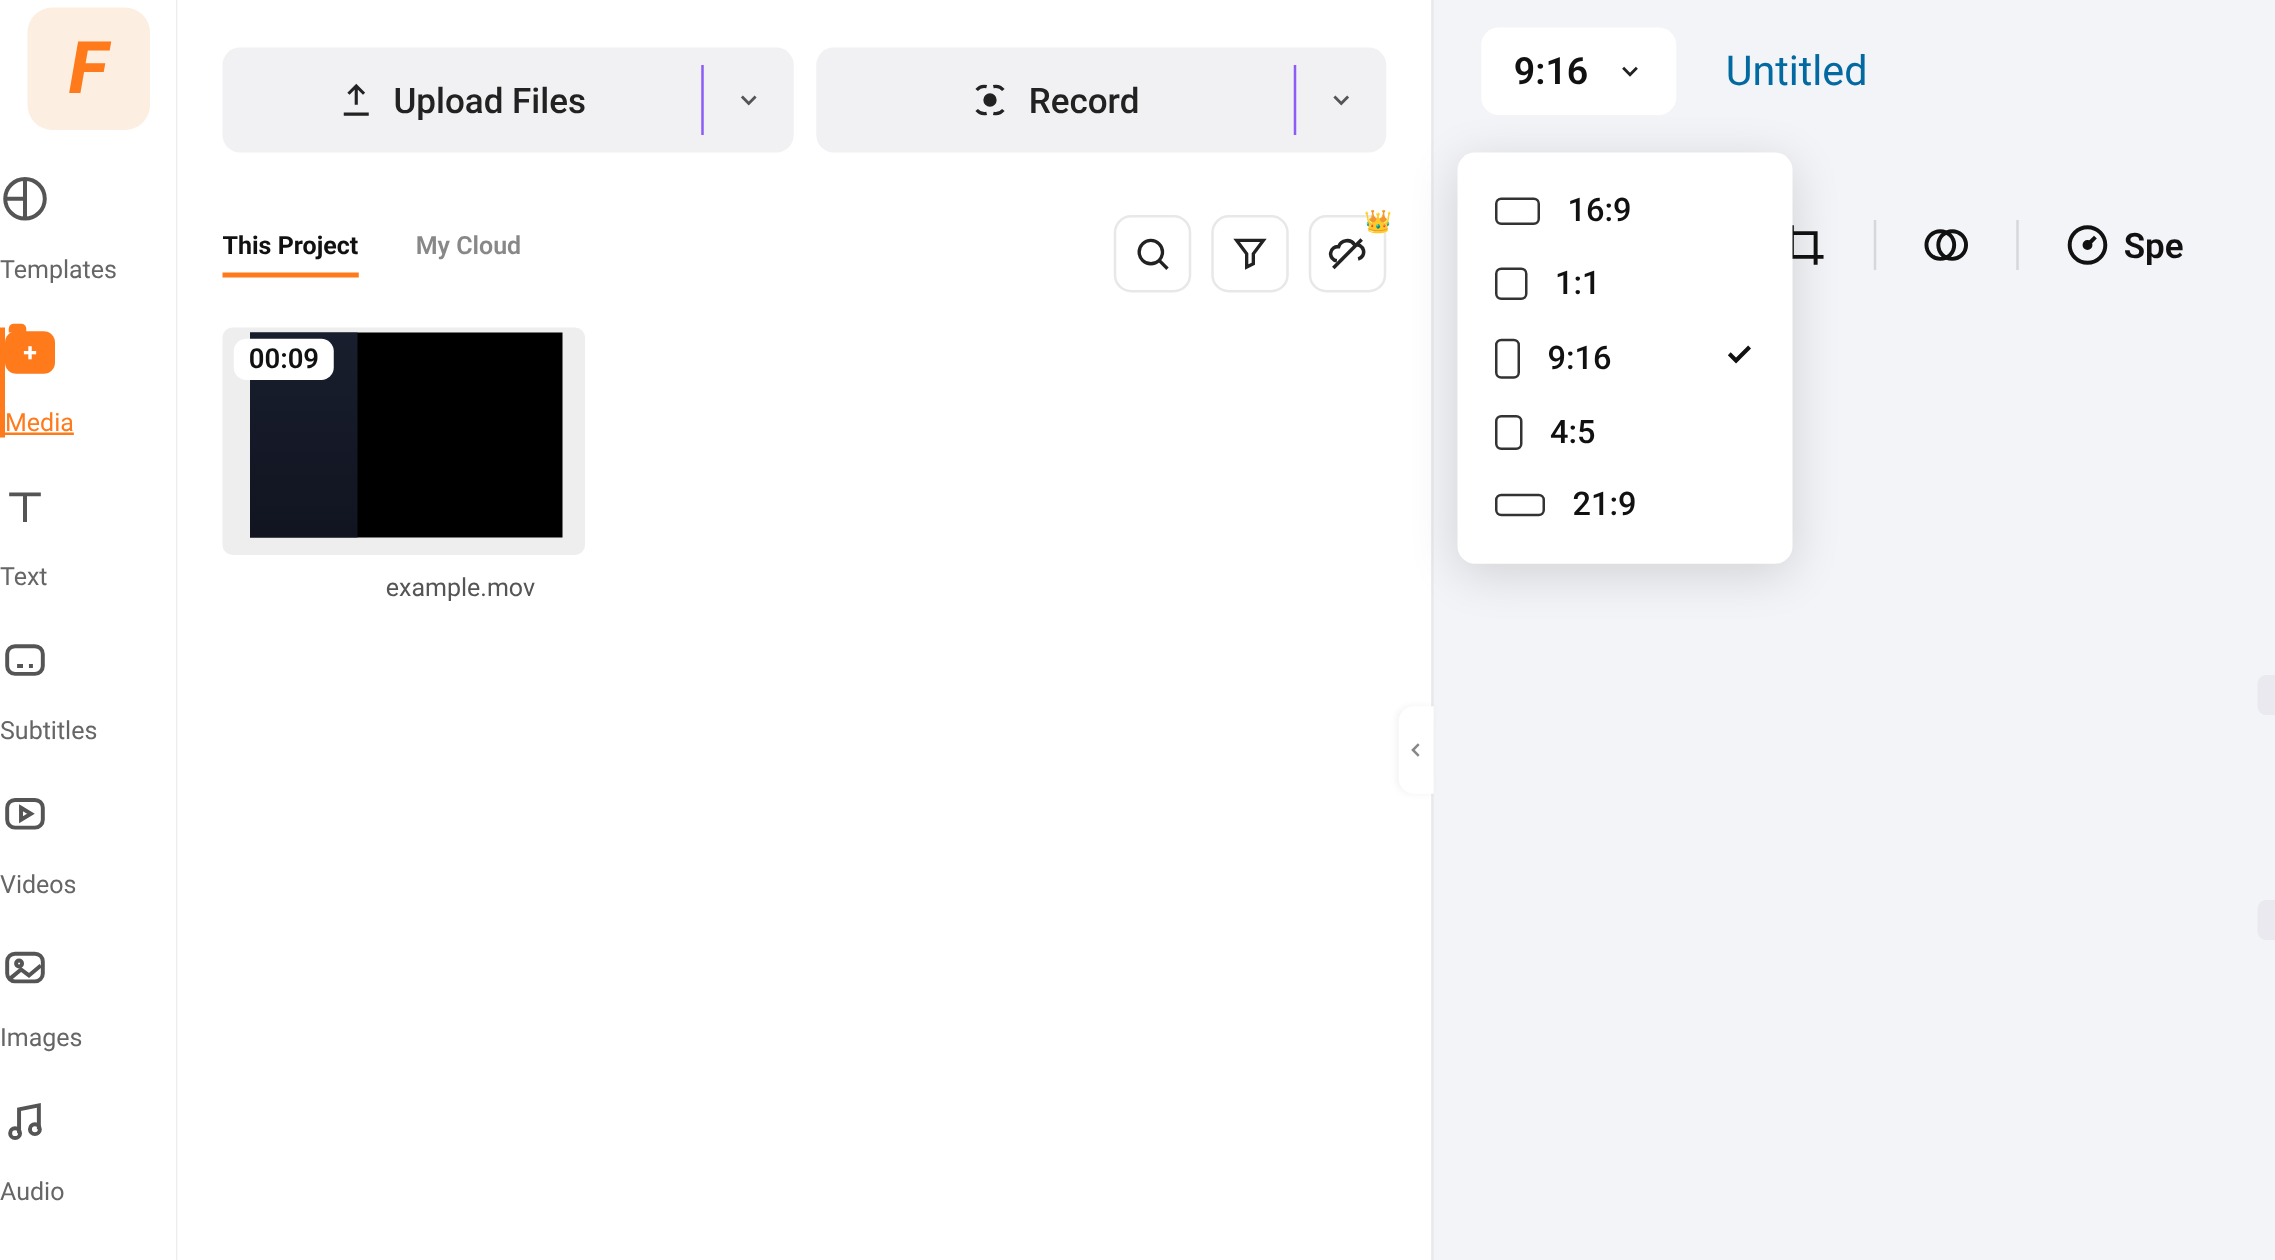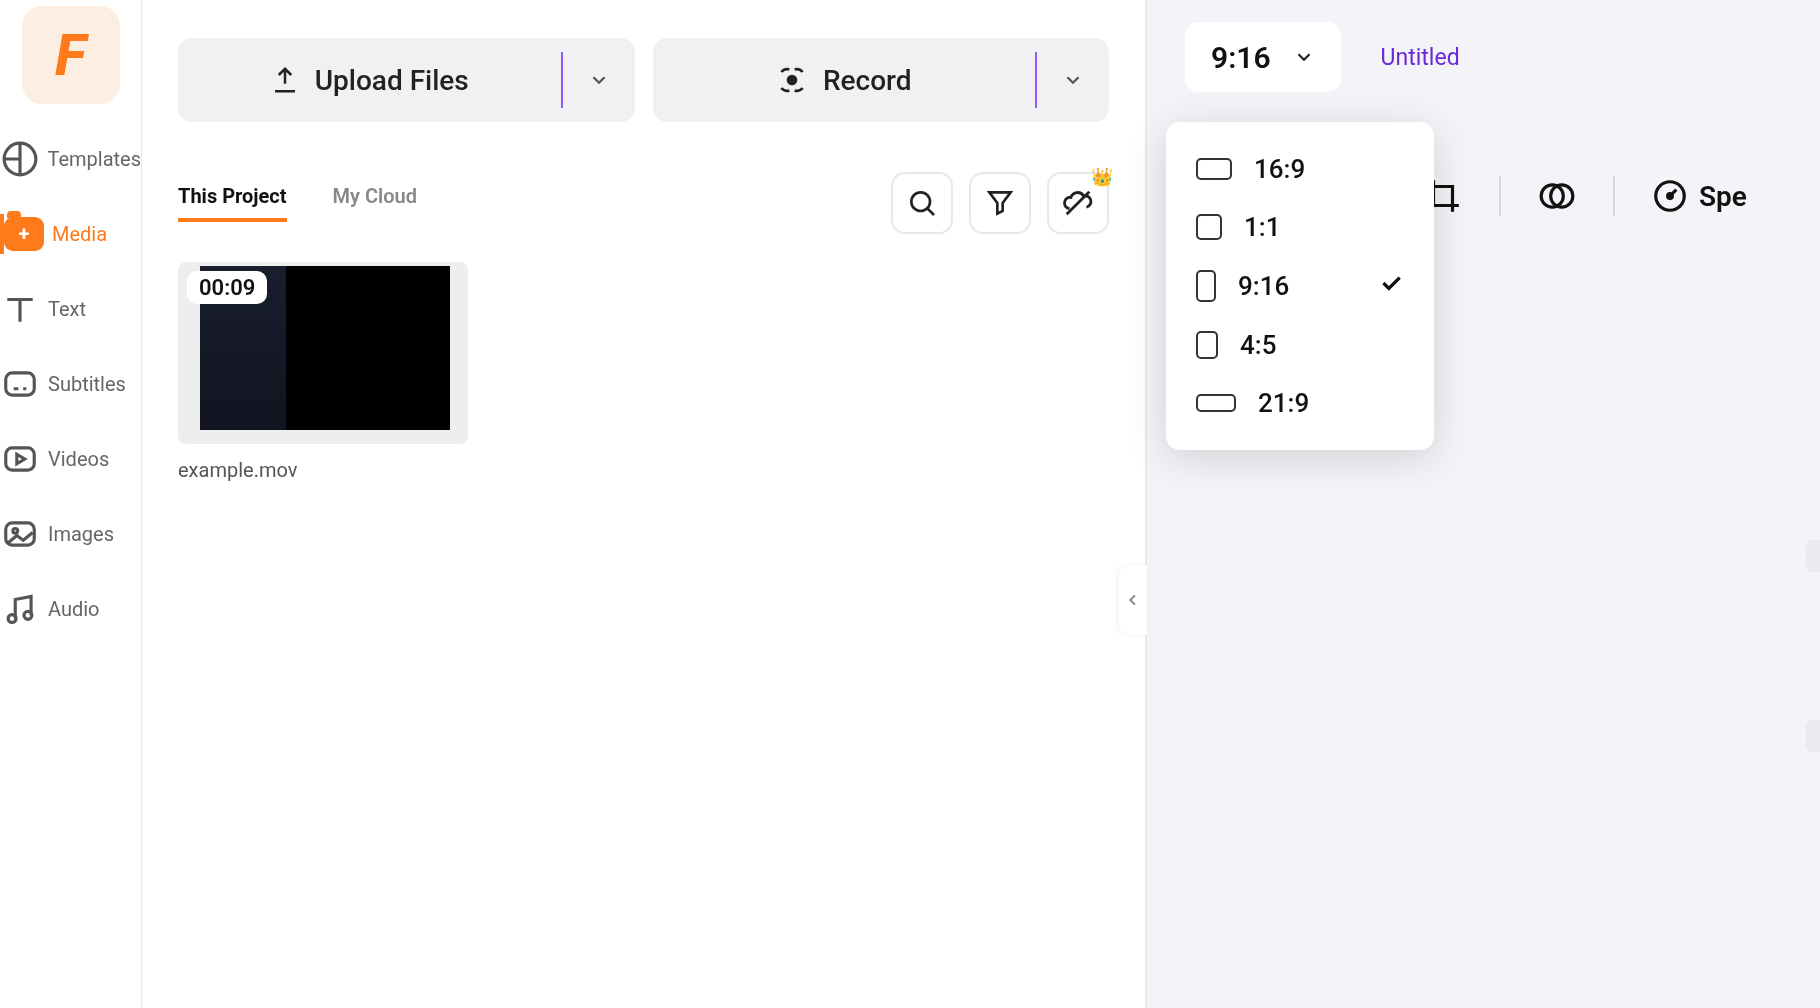--- a/index.html
+++ b/index.html
@@ -2,23 +2,23 @@
 <html><head>
 <meta charset="utf-8">
 <style>
   * { box-sizing: border-box; margin: 0; padding: 0; font-family: -apple-system, BlinkMacSystemFont, "Segoe UI", Roboto, sans-serif; }
   body { width: 1820px; height: 1008px; background: #fff; overflow: hidden; position: relative; }
   
   
   .sidebar { position: absolute; left: 0; top: 0; width: 142px; height: 100%; background: #fff; border-right: 1px solid #e8e8e8; display: flex; flex-direction: column; align-items: center; }
   .logo { width: 98px; height: 98px; margin-top: 6px; border-radius: 20px; background: #fdeee2; display: flex; align-items: center; justify-content: center; }
   .logo-f { font-size: 58px; font-weight: 800; color: #ff7a1a; font-style: italic; }
-  .sidebar-item { display: flex; flex-direction: row; align-items: center; gap: 8px; margin-top: 35px; cursor: pointer; width: 100%; }
+  .sidebar-item { display: flex; flex-direction: column; gap: 24px; margin-top: 35px; cursor: pointer; width: 100%; }
   .sidebar-item.active { border-left: 4px solid #ff7a1a; }
-  .sidebar-item.active .sidebar-label { color: #ff7a1a; }
+  .sidebar-item.active .sidebar-label { color: #ff7a1a; text-decoration: underline; }
   .sidebar-icon { width: 40px; height: 40px; display: flex; align-items: center; justify-content: center; color: #555; }
   .sidebar-item.active .sidebar-icon { color: #ff7a1a; }
   .sidebar-label { font-size: 20px; color: #666; }
   .media-icon-box { width: 40px; height: 34px; background: #ff7a1a; border-radius: 9px 9px 9px 9px; position: relative; }
   .media-icon-box::before { content: ""; position: absolute; top: -6px; left: 3px; width: 14px; height: 7px; background: #ff7a1a; border-radius: 4px 4px 0 0; }
   .media-icon-box::after { content: "+"; color: #fff; position: absolute; top: 50%; left: 50%; transform: translate(-50%, -50%); font-size: 20px; font-weight: bold; }
   
   
   .main-panel { position: absolute; left: 142px; top: 0; width: 1003px; height: 100%; background: #fff; }
   .top-buttons { display: flex; gap: 18px; margin: 38px 36px 0 36px; }
@@ -30,32 +30,32 @@
   
   .tabs-row { display: flex; align-items: center; margin: 50px 36px 0 36px; }
   .tabs { display: flex; gap: 46px; }
   .tab { font-size: 20px; font-weight: 600; color: #888; padding-bottom: 10px; cursor: pointer; }
   .tab.active { color: #111; border-bottom: 4px solid #ff7a1a; font-weight: 700; }
   .tabs-actions { margin-left: auto; display: flex; gap: 16px; }
   .icon-btn { width: 62px; height: 62px; border: 2px solid #e8e8e8; border-radius: 14px; display: flex; align-items: center; justify-content: center; cursor: pointer; position: relative; }
   .crown-badge { position: absolute; top: -8px; right: -7px; font-size: 18px; color: #ffb400; }
   
   .media-grid { margin: 28px 0 0 36px; display: flex; gap: 20px; }
-  .media-item { width: 250px; }
+  .media-item { width: 250px; text-align: right; }
   .thumb { width: 290px; height: 182px; background: #eee; border-radius: 8px; position: relative; overflow: hidden; }
   .thumb-inner { position: absolute; left: 22px; top: 4px; width: 250px; height: 164px; background: #000; }
   .thumb-side { position: absolute; left: 0; top: 0; width: 86px; height: 100%; background: linear-gradient(180deg,#1a2030,#121522); opacity: 0.95; }
   .thumb-duration { position: absolute; left: 9px; top: 9px; background: #fff; color: #111; font-size: 22px; font-weight: 600; padding: 4px 12px; border-radius: 10px; }
   .media-name { margin-top: 14px; font-size: 20px; color: #555; }
   
   
   .right-panel { position: absolute; left: 1145px; top: 0; right: 0; bottom: 0; background: #f3f4f7; border-left: 2px solid #e9e9eb; }
   .right-header { display: flex; align-items: center; gap: 40px; padding: 22px 36px 0 38px; }
   .aspect-btn { background: #fff; border-radius: 14px; height: 70px; padding: 0 26px; display: flex; align-items: center; gap: 22px; font-size: 30px; font-weight: 600; color: #111; cursor: pointer; }
-  .project-title { font-size: 23px; color: #6d28d9; }
+  .project-title { font-size: 33px; color: #0369a1; }
   
   .toolbar { position: absolute; left: 200px; top: 136px; height: 80px; display: flex; align-items: flex-end; gap: 36px; }
   .toolbar-divider { width: 2px; height: 40px; background: #d6d6db; }
   .toolbar-icon { width: 40px; height: 40px; display: flex; align-items: center; justify-content: center; cursor: pointer; }
   .speed-label { font-size: 28px; font-weight: 600; color: #111; }
   
   .aspect-menu { position: absolute; left: 19px; top: 122px; width: 268px; background: #fff; border-radius: 14px; box-shadow: 0 8px 40px rgba(0,0,0,0.14); padding: 18px 0; z-index: 50; }
   .aspect-option { display: flex; align-items: center; gap: 22px; padding: 14px 30px; cursor: pointer; font-size: 26px; font-weight: 500; color: #111; }
   .aspect-option .ratio-box { display: inline-flex; align-items: center; justify-content: center; }
   .aspect-option .check { margin-left: auto; }

